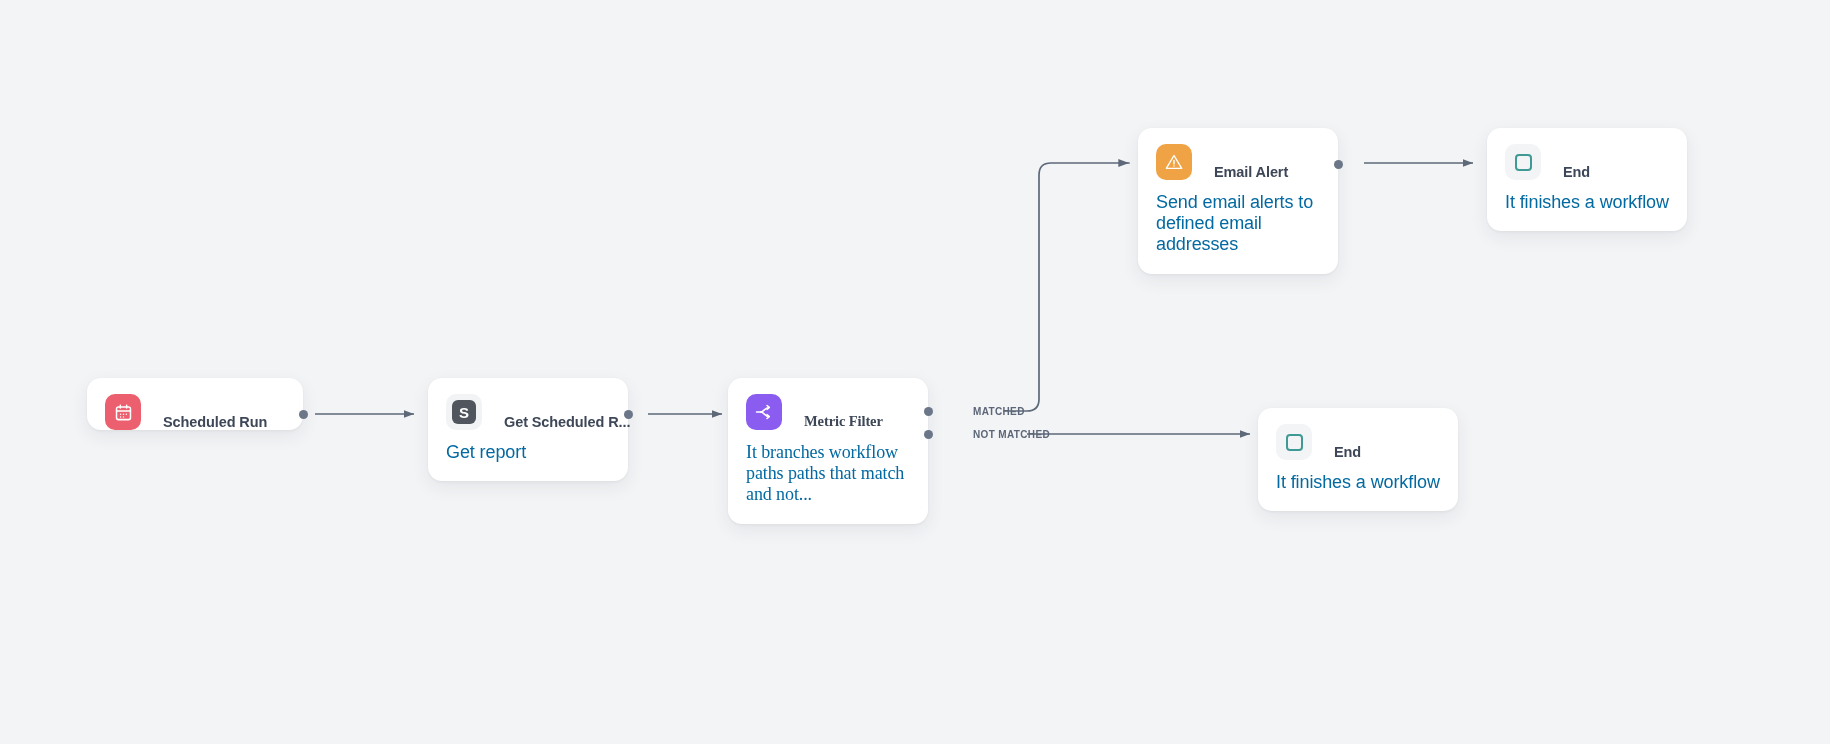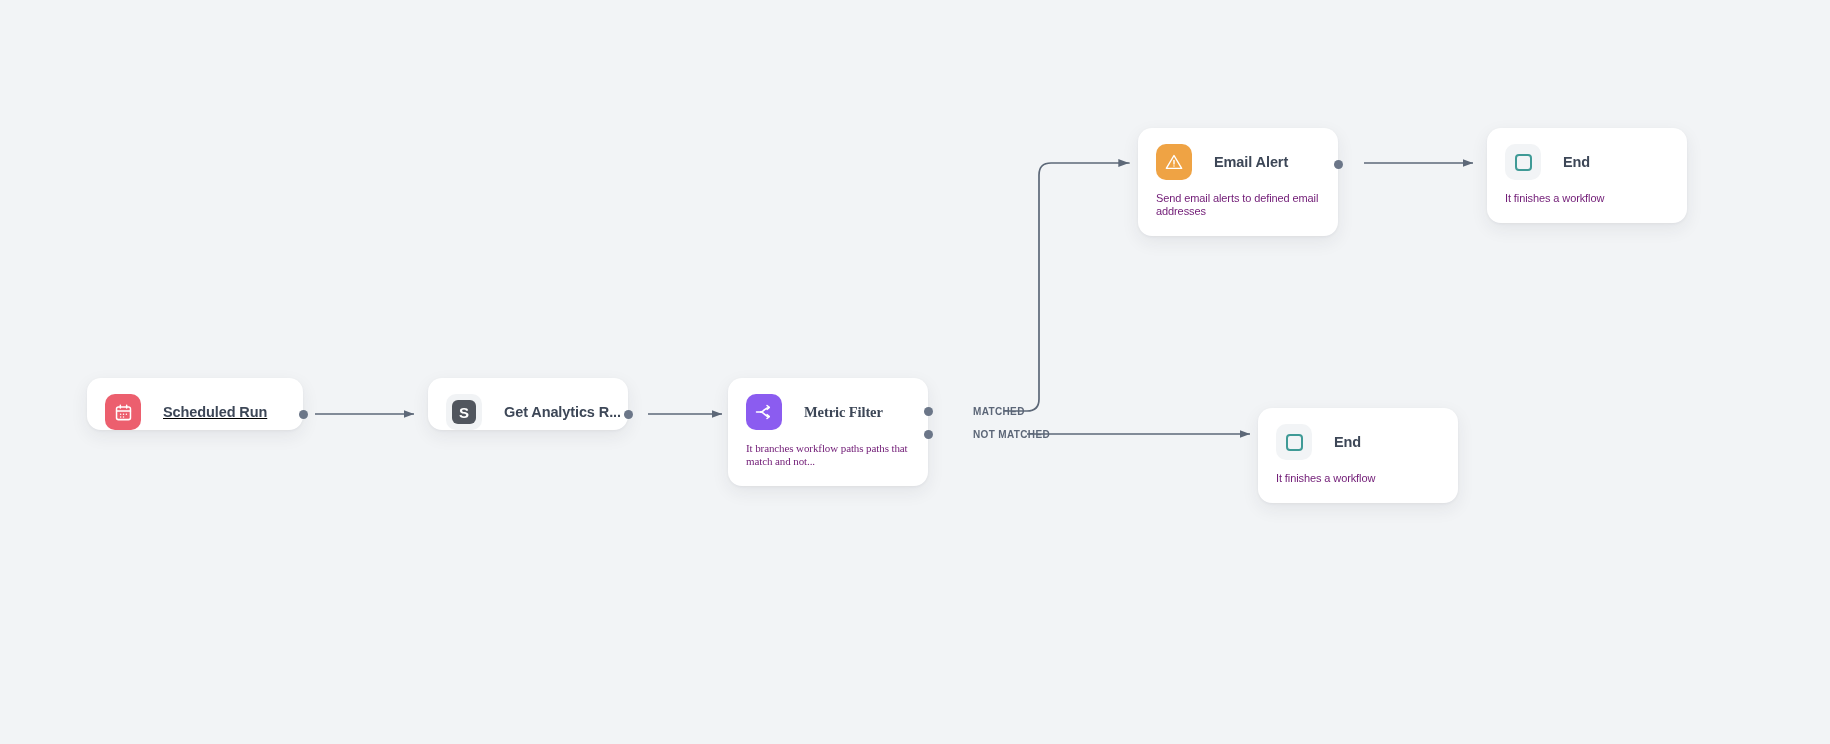--- a/index.html
+++ b/index.html
@@ -35,21 +35,21 @@
   .node {
     position: absolute;
     background: #ffffff;
     border-radius: 14px;
     box-shadow: 0 6px 18px rgba(35,45,60,0.075),
                 0 1px 3px rgba(35,45,60,0.05);
   }
 
   .node-head {
     display: flex;
-    align-items: center;
+    align-items: flex-end;
     padding: 16px 18px 0 18px;
   }
 
   .node-icon {
     width: 36px;
     height: 36px;
     border-radius: 10px;
     flex: 0 0 36px;
     display: flex;
     align-items: center;
@@ -60,23 +60,23 @@
     font-size: 14.5px;
     font-weight: bold;
     color: #3d4757;
     letter-spacing: -0.1px;
     margin-left: 22px;
     white-space: nowrap;
   }
 
   .node-desc {
     padding: 12px 18px 18px 18px;
-    font-size: 11px;
+    font-size: 18px;
     line-height: 1.18;
-    color: #701a75;
+    color: #0369a1;
     letter-spacing: -0.1px;
   }
 
   
   .port {
     position: absolute;
     width: 9px;
     height: 9px;
     border-radius: 50%;
     background: #6b7688;
@@ -137,21 +137,21 @@
 
     <path d="M 648 414 L 722 414" stroke="#5d6878" stroke-width="1.6" fill="none" marker-end="url(#arrow)"></path>
 
     <path d="M 1004 411 L 1027 411 Q 1039 411 1039 399 L 1039 175 Q 1039 163 1051 163 L 1129 163" stroke="#5d6878" stroke-width="1.7" fill="none" stroke-linecap="round" marker-end="url(#arrow)"></path>
 
     <path d="M 1027 434 L 1250 434" stroke="#5d6878" stroke-width="1.6" fill="none" marker-end="url(#arrow)"></path>
 
     <path d="M 1364 163 L 1473 163" stroke="#5d6878" stroke-width="1.6" fill="none" marker-end="url(#arrow)"></path>
   </svg>
 
-  <div class="node" style="left:87px; top:378px; width:216px;text-decoration:underline;">
+  <div class="node" style="left:87px; top:378px; width:216px;">
     <div class="node-head">
       <div class="node-icon ic-red">
         <svg width="19" height="19" viewBox="0 0 24 24" fill="none" stroke="#ffffff" stroke-width="1.9" stroke-linecap="round">
           <rect x="3.2" y="5" width="17.6" height="16" rx="2.4"></rect>
           <path d="M3.2 10 H20.8"></path>
           <path d="M8 3 V6.4 M16 3 V6.4"></path>
           <circle cx="8.4" cy="14.2" r="0.95" fill="#ffffff" stroke="none"></circle>
           <circle cx="12" cy="14.2" r="0.95" fill="#ffffff" stroke="none"></circle>
           <circle cx="15.6" cy="14.2" r="0.95" fill="#ffffff" stroke="none"></circle>
           <circle cx="8.4" cy="17.6" r="0.95" fill="#ffffff" stroke="none"></circle>
@@ -161,22 +161,23 @@
       <div class="node-title">Scheduled Run</div>
     </div>
     <div class="port" style="right:-4.5px; top:31.5px;"></div>
   </div>
 
   <div class="node" style="left:428px; top:378px; width:200px;">
     <div class="node-head">
       <div class="node-icon ic-dark">
         <div class="sq-inner">S</div>
       </div>
-      <div class="node-title">Get Analytics R...</div>
-    </div>
+      <div class="node-title">Get Scheduled R...</div>
+    </div>
+    <div class="node-desc">Get report</div>
     <div class="port" style="right:-4.5px; top:31.5px;"></div>
   </div>
 
   <div class="node" style="left:728px; top:378px; width:200px;font-family:Liberation Serif, serif;">
     <div class="node-head">
       <div class="node-icon ic-purple">
         <svg width="20" height="20" viewBox="0 0 24 24" fill="none" stroke="#ffffff" stroke-width="1.8" stroke-linecap="round" stroke-linejoin="round">
           <path d="M3 12 H8"></path>
           <path d="M8 12 C 12 12, 13 6.5, 18 6.5"></path>
           <path d="M8 12 C 12 12, 13 17.5, 18 17.5"></path>

